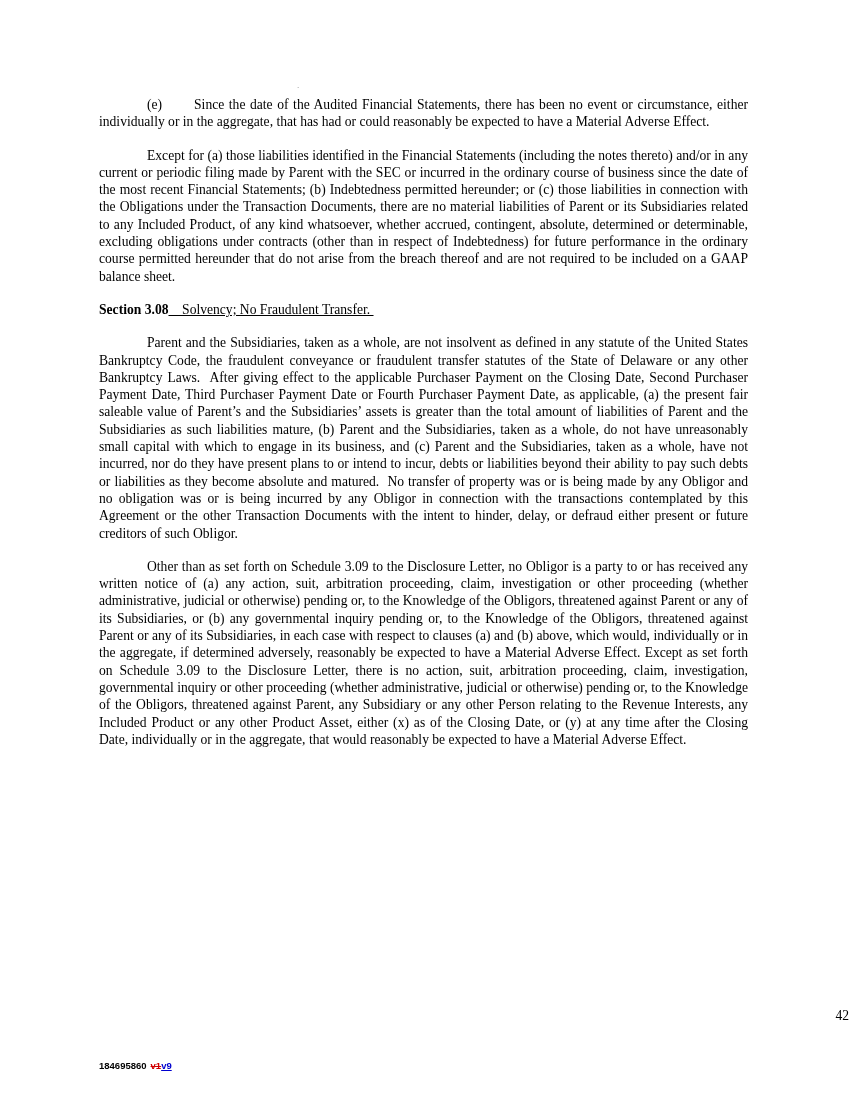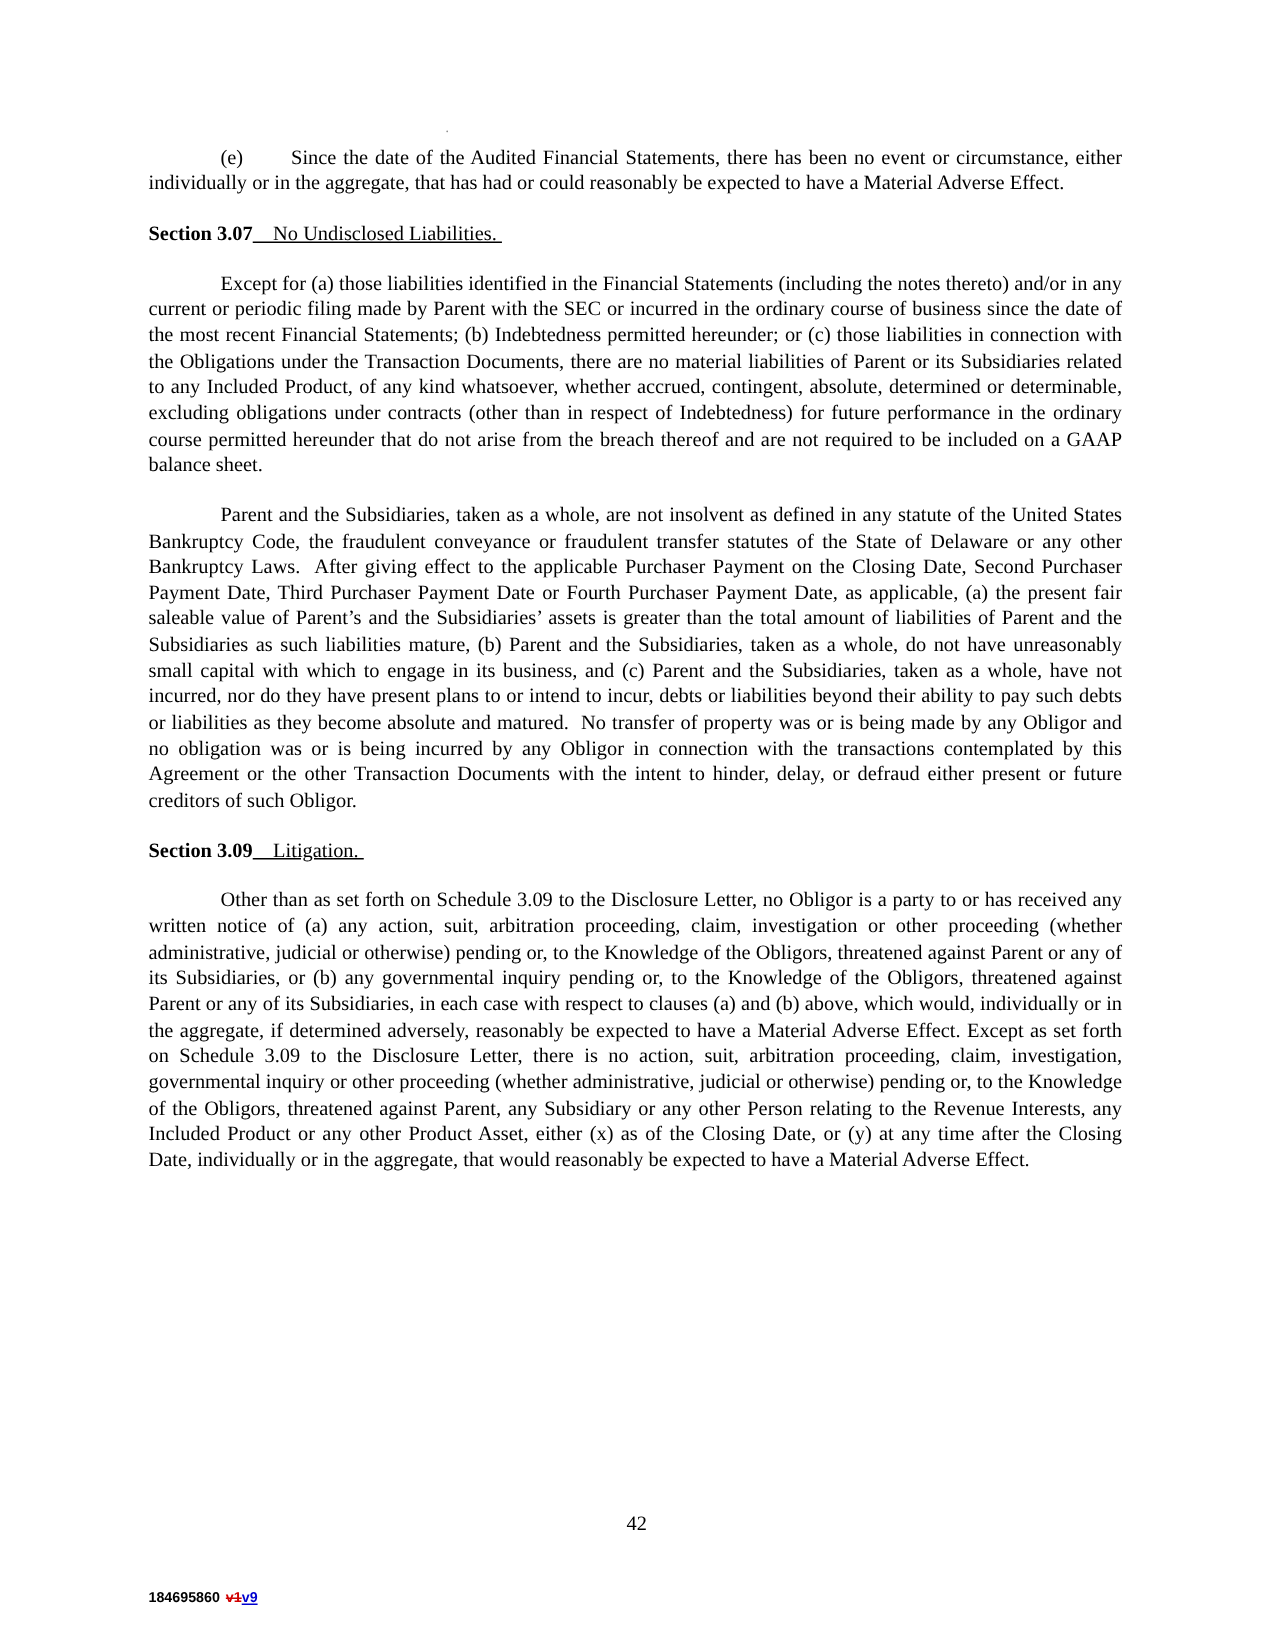--- a/index.html
+++ b/index.html
@@ -39,21 +39,21 @@
     left: 297px;
     top: 80px;
     font-size: 9px;
     color: #8a8a8a;
   }
   .pagenum {
     position: absolute;
     left: 0;
     top: 1008px;
     width: 849px;
-    text-align: center;
+    text-align: right;
     font-size: 13.6px;
   }
   .footer {
     position: absolute;
     left: 99px;
     top: 1060px;
     font-size: 9.5px;
     font-family: "Liberation Sans", "DejaVu Sans", sans-serif;
     font-weight: bold;
   }
@@ -64,28 +64,27 @@
 </head>
 <body>
 
 <span class="stray">.</span>
 
 <div class="doc">
 
 
   <p>(e)&nbsp;&nbsp;&nbsp;&nbsp;&nbsp;&nbsp;&nbsp;Since the date of the Audited Financial Statements, there has been no event or circumstance, either individually or in the aggregate, that has had or could reasonably be expected to have a Material Adverse Effect.</p>
 
-  <p class="heading"><span class="seclabel">Section 3.07</span><span class="sectitle">&nbsp;&nbsp;&nbsp;&nbsp;No Undisclosed Liabilities.&nbsp;</span></p>
 
   <p>Except for (a) those liabilities identified in the Financial Statements (including the notes thereto) and/or in any current or periodic filing made by Parent with the SEC or incurred in the ordinary course of business since the date of the most recent Financial Statements; (b) Indebtedness permitted hereunder; or (c) those liabilities in connection with the Obligations under the Transaction Documents, there are no material liabilities of Parent or its Subsidiaries related to any Included Product, of any kind whatsoever, whether accrued, contingent, absolute, determined or determinable, excluding obligations under contracts (other than in respect of Indebtedness) for future performance in the ordinary course permitted hereunder that do not arise from the breach thereof and are not required to be included on a GAAP balance sheet.</p>
 
+  <p class="heading"><span class="seclabel">Section 3.08</span><span class="sectitle">&nbsp;&nbsp;&nbsp;&nbsp;Solvency; No Fraudulent Transfer.&nbsp;</span></p>
 
   <p>Parent and the Subsidiaries, taken as a whole, are not insolvent as defined in any statute of the United States Bankruptcy Code, the fraudulent conveyance or fraudulent transfer statutes of the State of Delaware or any other Bankruptcy Laws.&nbsp; After giving effect to the applicable Purchaser Payment on the Closing Date, Second Purchaser Payment Date, Third Purchaser Payment Date or Fourth Purchaser Payment Date, as applicable, (a) the present fair saleable value of Parent’s and the Subsidiaries’ assets is greater than the total amount of liabilities of Parent and the Subsidiaries as such liabilities mature, (b) Parent and the Subsidiaries, taken as a whole, do not have unreasonably small capital with which to engage in its business, and (c) Parent and the Subsidiaries, taken as a whole, have not incurred, nor do they have present plans to or intend to incur, debts or liabilities beyond their ability to pay such debts or liabilities as they become absolute and matured.&nbsp; No transfer of property was or is being made by any Obligor and no obligation was or is being incurred by any Obligor in connection with the transactions contemplated by this Agreement or the other Transaction Documents with the intent to hinder, delay, or defraud either present or future creditors of such Obligor.</p>
 
-  <p class="heading"><span class="seclabel">Section 3.09</span><span class="sectitle">&nbsp;&nbsp;&nbsp;&nbsp;Litigation.&nbsp;</span></p>
 
   <p><span>Other than as set forth on </span><span class="schedlink">Schedule 3.09&nbsp;</span><span>to the Disclosure Letter, no Obligor is a party to or has received any written notice of (a) any action, suit, arbitration proceeding, claim, investigation or other proceeding (whether administrative, judicial or otherwise) pending or, to the Knowledge of the Obligors, threatened against Parent or any of its Subsidiaries, or (b) any governmental inquiry pending or, to the Knowledge of the Obligors, threatened against Parent or any of its Subsidiaries, in each case with respect to clauses (a) and (b) above, which would, individually or in the aggregate, if determined adversely, reasonably be expected to have a Material Adverse Effect. Except as set forth on </span><span class="schedlink">Schedule 3.09&nbsp;</span><span>to the Disclosure Letter, there is no action, suit, arbitration proceeding, claim, investigation, governmental inquiry or other proceeding (whether administrative, judicial or otherwise) pending or, to the Knowledge of the Obligors, threatened against Parent, any Subsidiary or any other Person relating to the Revenue Interests, any Included Product or any other Product Asset, either (x) as of the Closing Date, or (y) at any time after the Closing Date, individually or in the aggregate, that would reasonably be expected to have a Material Adverse Effect.</span></p>
 
 </div>
 
 <div class="pagenum">42</div>
 
 <div class="footer"><span class="docnum">184695860</span><span class="delver">v1</span><span class="insver">v9</span></div>
 
 </body></html>

